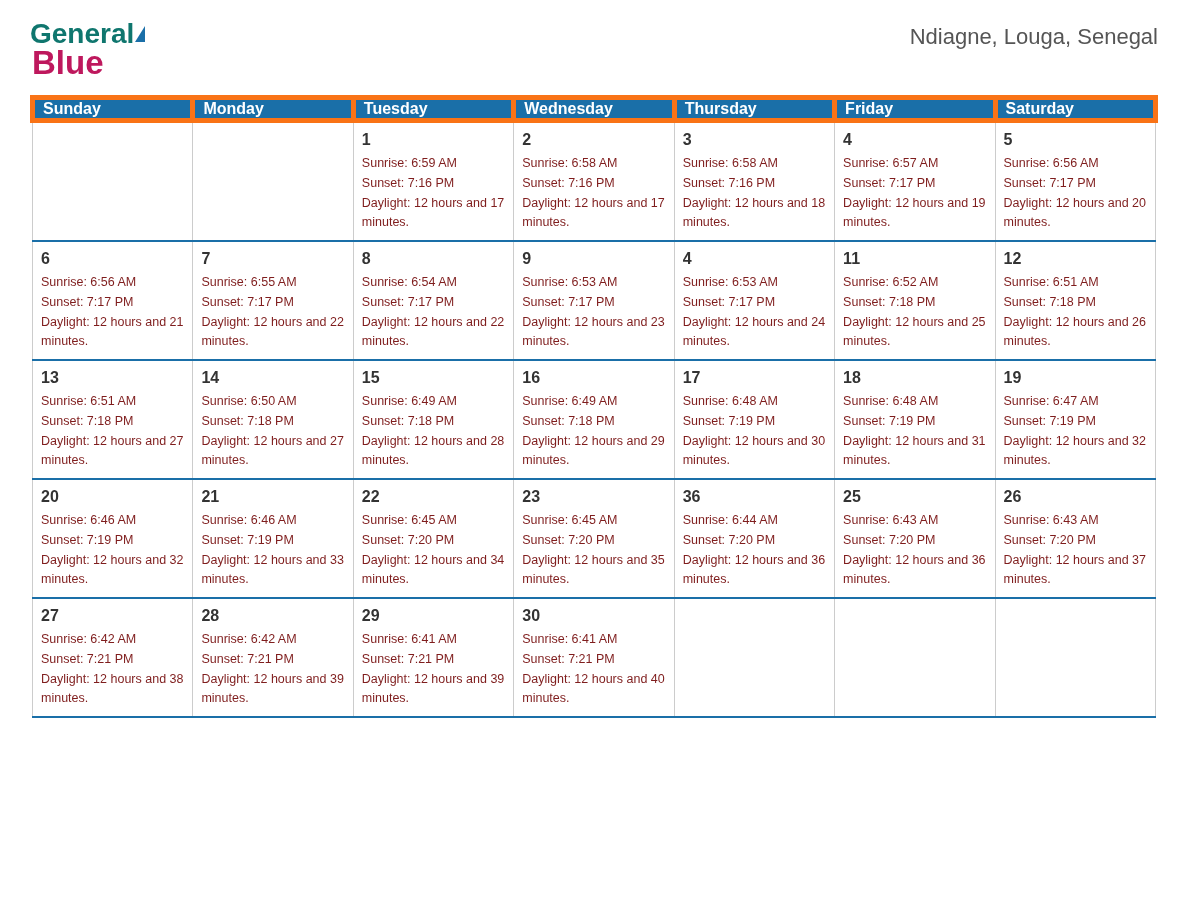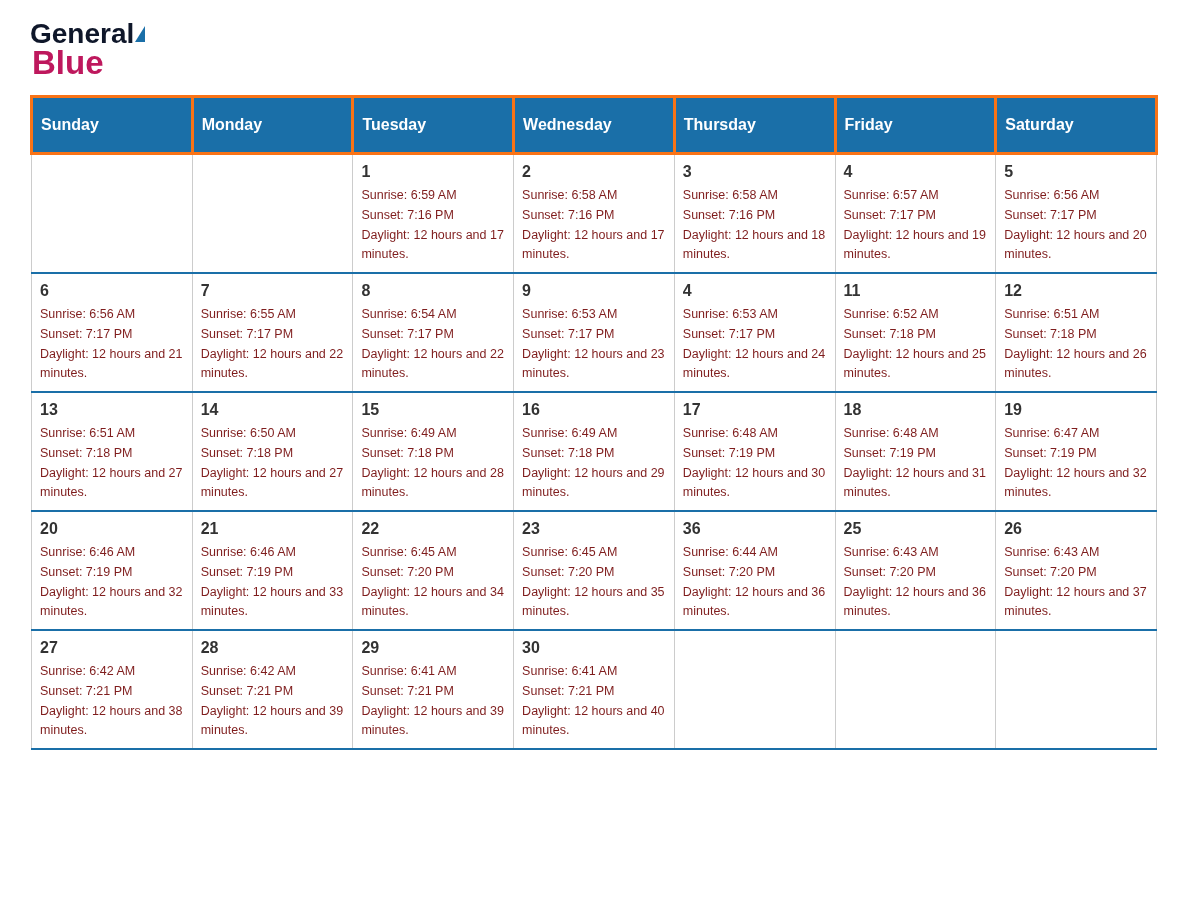--- a/index.html
+++ b/index.html
@@ -39,23 +39,23 @@
     table {
       width: 100%;
       border-collapse: collapse;
       table-layout: fixed;
     }
     thead tr th {
       background-color: #1a6fa8;
       color: #fff;
       font-size: 16px;
       font-weight: bold;
-      padding: 18px 8px;
+      padding: 0 8px;
       text-align: left;
-      border: 3px solid #f97316;
+      border: 5px solid #f97316;
     }
     tbody tr td {
       border: 1px solid #ccc;
       vertical-align: top;
       padding: 8px 8px;
       min-height: 90px;
       height: 110px;
     }
     tbody tr {
       border-bottom: 2px solid #1a6fa8;
@@ -74,27 +74,28 @@
     }
     .empty-cell {
       background: #fff;
     }
   </style>
 </head>
 <body>
 
 <div class="header">
   <div class="logo">
-    <div style="display:flex;align-items:center;font-size:28px;font-weight:bold;color:#0f172a;">
+    <div style="display:flex;align-items:center;font-size:28px;font-weight:bold;color:#0f766e;">
       <span>General</span>
       <span style="display:inline-block;width:0;height:0;border-left:10px solid transparent;border-right:0px solid transparent;border-bottom:16px solid #1a6fa8;margin:0 1px;vertical-align:middle;"></span>
     </div>
     <div style="font-size:33px;font-weight:bold;color:#be185d;margin-top:-2px;padding-left:2px;text-align:right;">Blue</div>
   </div>
   <div class="title-block">
+    <div class="location">Ndiagne, Louga, Senegal</div>
   </div>
 </div>
 
 <table>
   <thead>
     <tr>
     <th>Sunday</th>
         <th>Monday</th>
         <th>Tuesday</th>
         <th>Wednesday</th>

